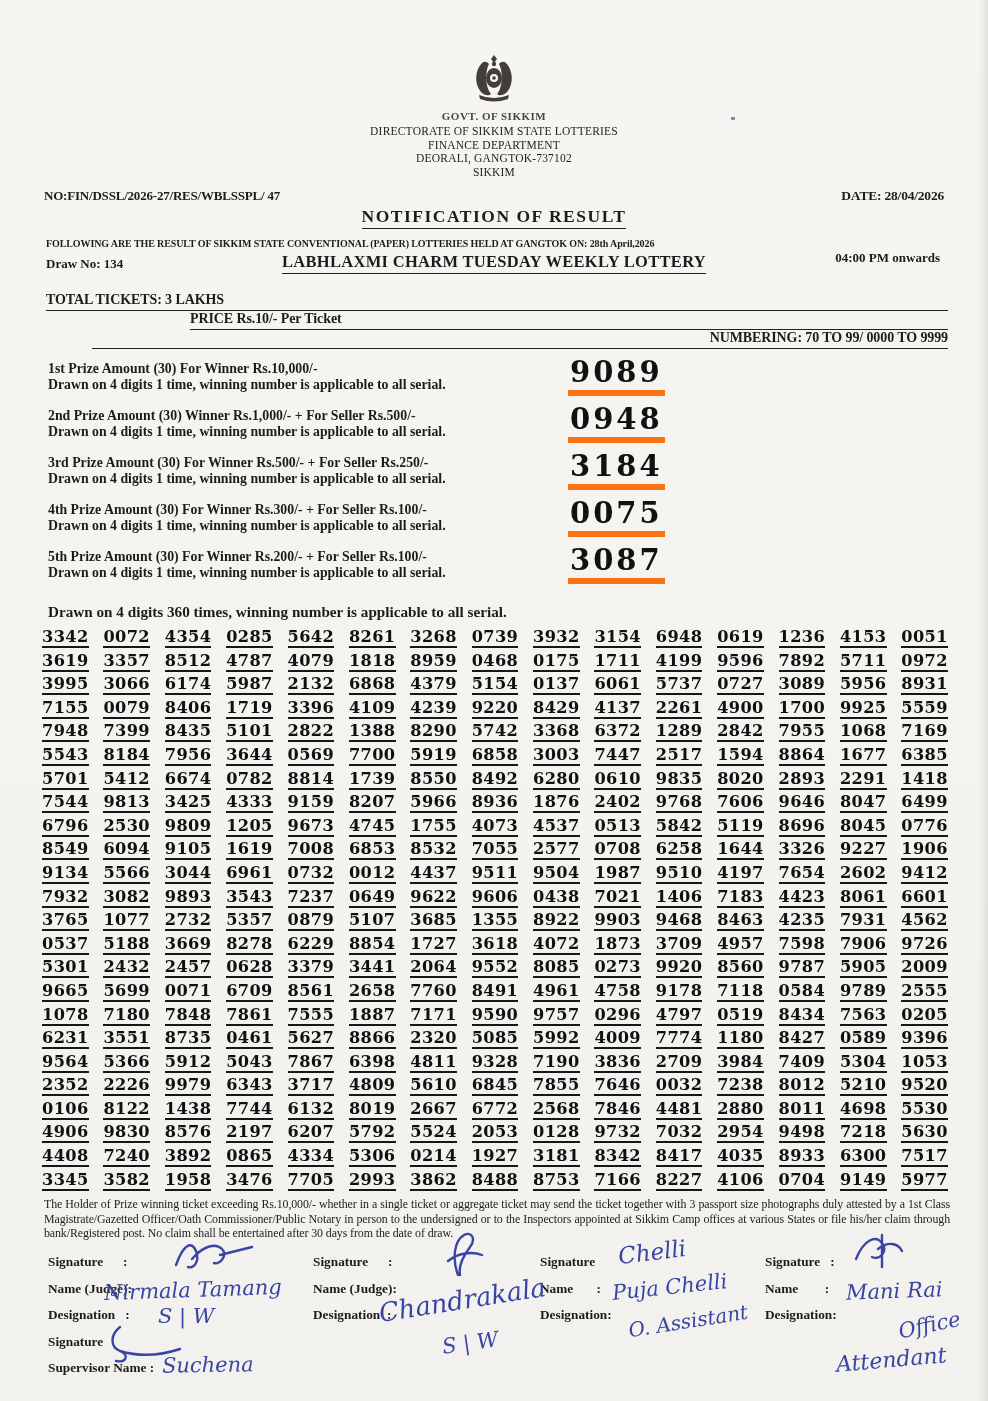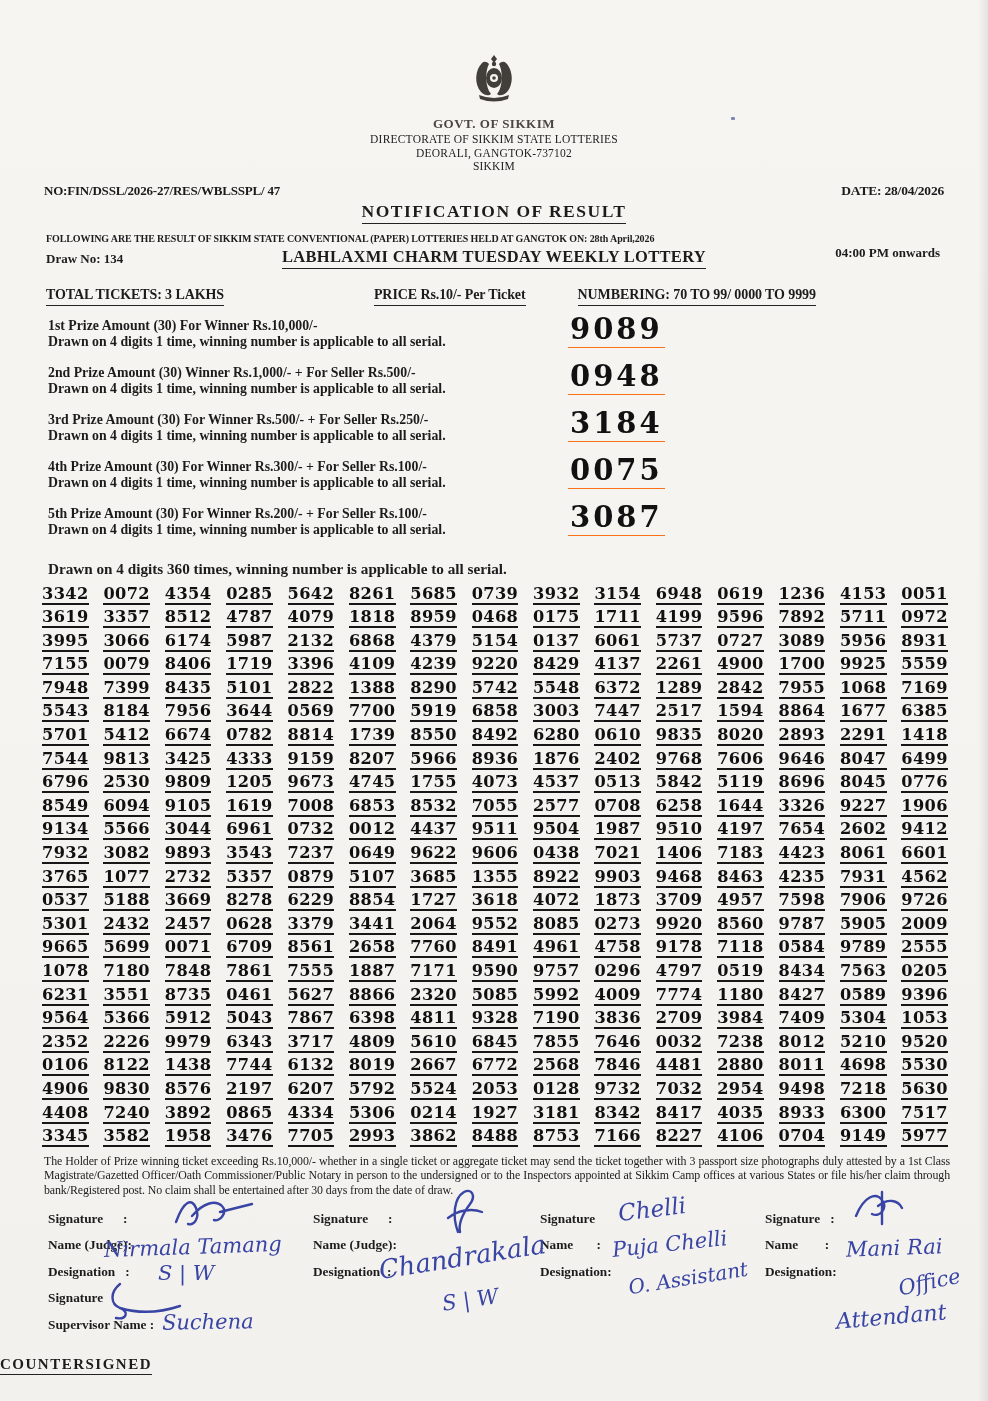--- a/index.html
+++ b/index.html
@@ -8,55 +8,55 @@
     background:linear-gradient(180deg,#f7f5f2 0%,#f5f3f0 55%,#f3f1ee 100%);
     font-family:"Liberation Serif", serif;color:#1c1c1c;
   }
   .scan-edge{position:absolute;top:0;right:0;width:10px;height:100%;
     background:linear-gradient(90deg,rgba(0,0,0,0) 0%,rgba(60,60,70,0.10) 100%);}
   .content{position:absolute;left:0;top:0;width:988px;}
 
   
   .emblem-wrap{text-align:center;padding-top:54px;line-height:1;}
   .emblem-svg{display:inline-block;}
-  .emblem-caption{font-size:13px;letter-spacing:0.5px;color:#4a4642;margin-top:10px;font-weight:600;}
+  .emblem-caption{font-size:11px;letter-spacing:0.5px;color:#4a4642;margin-top:4px;font-weight:600;}
   .org-lines{text-align:center;margin-top:3px;}
   .org-lines div{font-size:11.5px;line-height:13.5px;letter-spacing:0.2px;font-weight:500;}
 
   .ref-row{display:flex;justify-content:space-between;align-items:baseline;
     padding:0 44px 0 44px;margin-top:9px;}
   .ref-no{font-size:13px;font-weight:600;letter-spacing:-0.2px;}
   .date{font-size:13.5px;font-weight:700;letter-spacing:-0.2px;}
 
   .notif-title{text-align:center;margin-top:2px;}
   .notif-title span{font-size:17.5px;font-weight:700;letter-spacing:1.5px;
     border-bottom:1.5px solid #222;padding-bottom:2px;}
 
   .subtitle{text-align:left;padding-left:46px;margin-top:11px;font-size:10px;font-weight:600;letter-spacing:-0.1px;}
 
   .draw-row{position:relative;margin-top:3px;height:26px;}
   .draw-no{position:absolute;left:46px;top:4px;font-size:13px;font-weight:600;}
   .lottery-name{position:absolute;left:0;right:0;text-align:center;top:0;}
   .lottery-name span{font-size:16.5px;font-weight:700;letter-spacing:0.3px;border-bottom:1.6px solid #222;padding-bottom:2px;}
   .time-note{position:absolute;right:48px;top:-2px;font-size:13px;font-weight:600;}
 
-  .info-row{display:flex;margin-top:14px;padding:0 40px;}
+  .info-row{display:flex;margin-top:14px;padding:0 40px;flex-direction:column;}
   .info-item{font-size:14px;font-weight:600;border-bottom:1.7px solid #222;padding-bottom:2px;letter-spacing:-0.1px;}
   .info-total{margin-left:6px;}
   .info-price{margin-left:150px;}
   .info-numbering{margin-left:52px;text-align:right;}
 
   
   .prizes{margin-top:12px;padding-left:48px;position:relative;}
   .prize-block{position:relative;height:47px;}
   .prize-line1{font-size:13.8px;font-weight:600;line-height:16px;}
   .prize-line2{font-size:13.8px;font-weight:600;line-height:16px;}
   .prize-number{position:absolute;left:520px;top:-6px;
     font-family:"DejaVu Serif", serif;font-size:29px;font-weight:700;letter-spacing:3px;
-    border-bottom:1px solid #f97316;padding:0 2px 1px 2px;color:#111;}
+    border-bottom:6px solid #f97316;padding:0 2px 1px 2px;color:#111;}
 
   .sixth-prize{padding-left:48px;margin-top:6px;}
   .sixth-line1{font-size:15.5px;font-weight:600;line-height:19px;}
   .sixth-line2{font-size:15.2px;font-weight:600;line-height:20px;}
 
   
   .num-grid{margin-top:5px;padding:0 40px 0 42px;}
   .num-row{display:flex;justify-content:space-between;height:23.6px;align-items:flex-start;}
   .num{font-family:"DejaVu Serif", serif;font-size:16.2px;font-weight:700;line-height:19px;
     border-bottom:2.2px solid #171717;letter-spacing:0.4px;color:#101010;}
@@ -97,20 +97,21 @@
         <path d="M36 9 C43 16 44 30 37 38 C33 42 29 42 27 40 C33 33 33 17 29 10 C31 7.5 34 7 36 9 Z"></path>
         <ellipse cx="24" cy="24" rx="8" ry="10"></ellipse>
         <circle cx="24" cy="24" r="4" fill="#f5f3f0"></circle>
         <circle cx="24" cy="24" r="1.8"></circle>
         <path d="M9 41 q15 6 30 0 l-1 4 q-14 5 -28 0 Z"></path>
       </g>
     </svg>
     <div class="emblem-caption">GOVT. OF SIKKIM</div>
     <div class="org-lines">
       <div>DIRECTORATE OF SIKKIM STATE LOTTERIES</div>
+      <div>FINANCE DEPARTMENT</div>
       <div>DEORALI, GANGTOK-737102</div>
       <div>SIKKIM</div>
     </div>
   </div>
 
   <div class="ref-row">
     <span class="ref-no">NO:FIN/DSSL/2026-27/RES/WBLSSPL/ 47</span>
     <span class="date">DATE: 28/04/2026</span>
   </div>
 
@@ -167,21 +168,21 @@
   </div>
 
   <div class="num-grid">
       <div class="num-row">
         <span class="num">3342</span>
         <span class="num">0072</span>
         <span class="num">4354</span>
         <span class="num">0285</span>
         <span class="num">5642</span>
         <span class="num">8261</span>
-        <span class="num">5685</span>
+        <span class="num">3268</span>
         <span class="num">0739</span>
         <span class="num">3932</span>
         <span class="num">3154</span>
         <span class="num">6948</span>
         <span class="num">0619</span>
         <span class="num">1236</span>
         <span class="num">4153</span>
         <span class="num">0051</span>
       </div>
       <div class="num-row">
@@ -237,21 +238,21 @@
       </div>
       <div class="num-row">
         <span class="num">7948</span>
         <span class="num">7399</span>
         <span class="num">8435</span>
         <span class="num">5101</span>
         <span class="num">2822</span>
         <span class="num">1388</span>
         <span class="num">8290</span>
         <span class="num">5742</span>
-        <span class="num">5548</span>
+        <span class="num">3368</span>
         <span class="num">6372</span>
         <span class="num">1289</span>
         <span class="num">2842</span>
         <span class="num">7955</span>
         <span class="num">1068</span>
         <span class="num">7169</span>
       </div>
       <div class="num-row">
         <span class="num">5543</span>
         <span class="num">8184</span>

